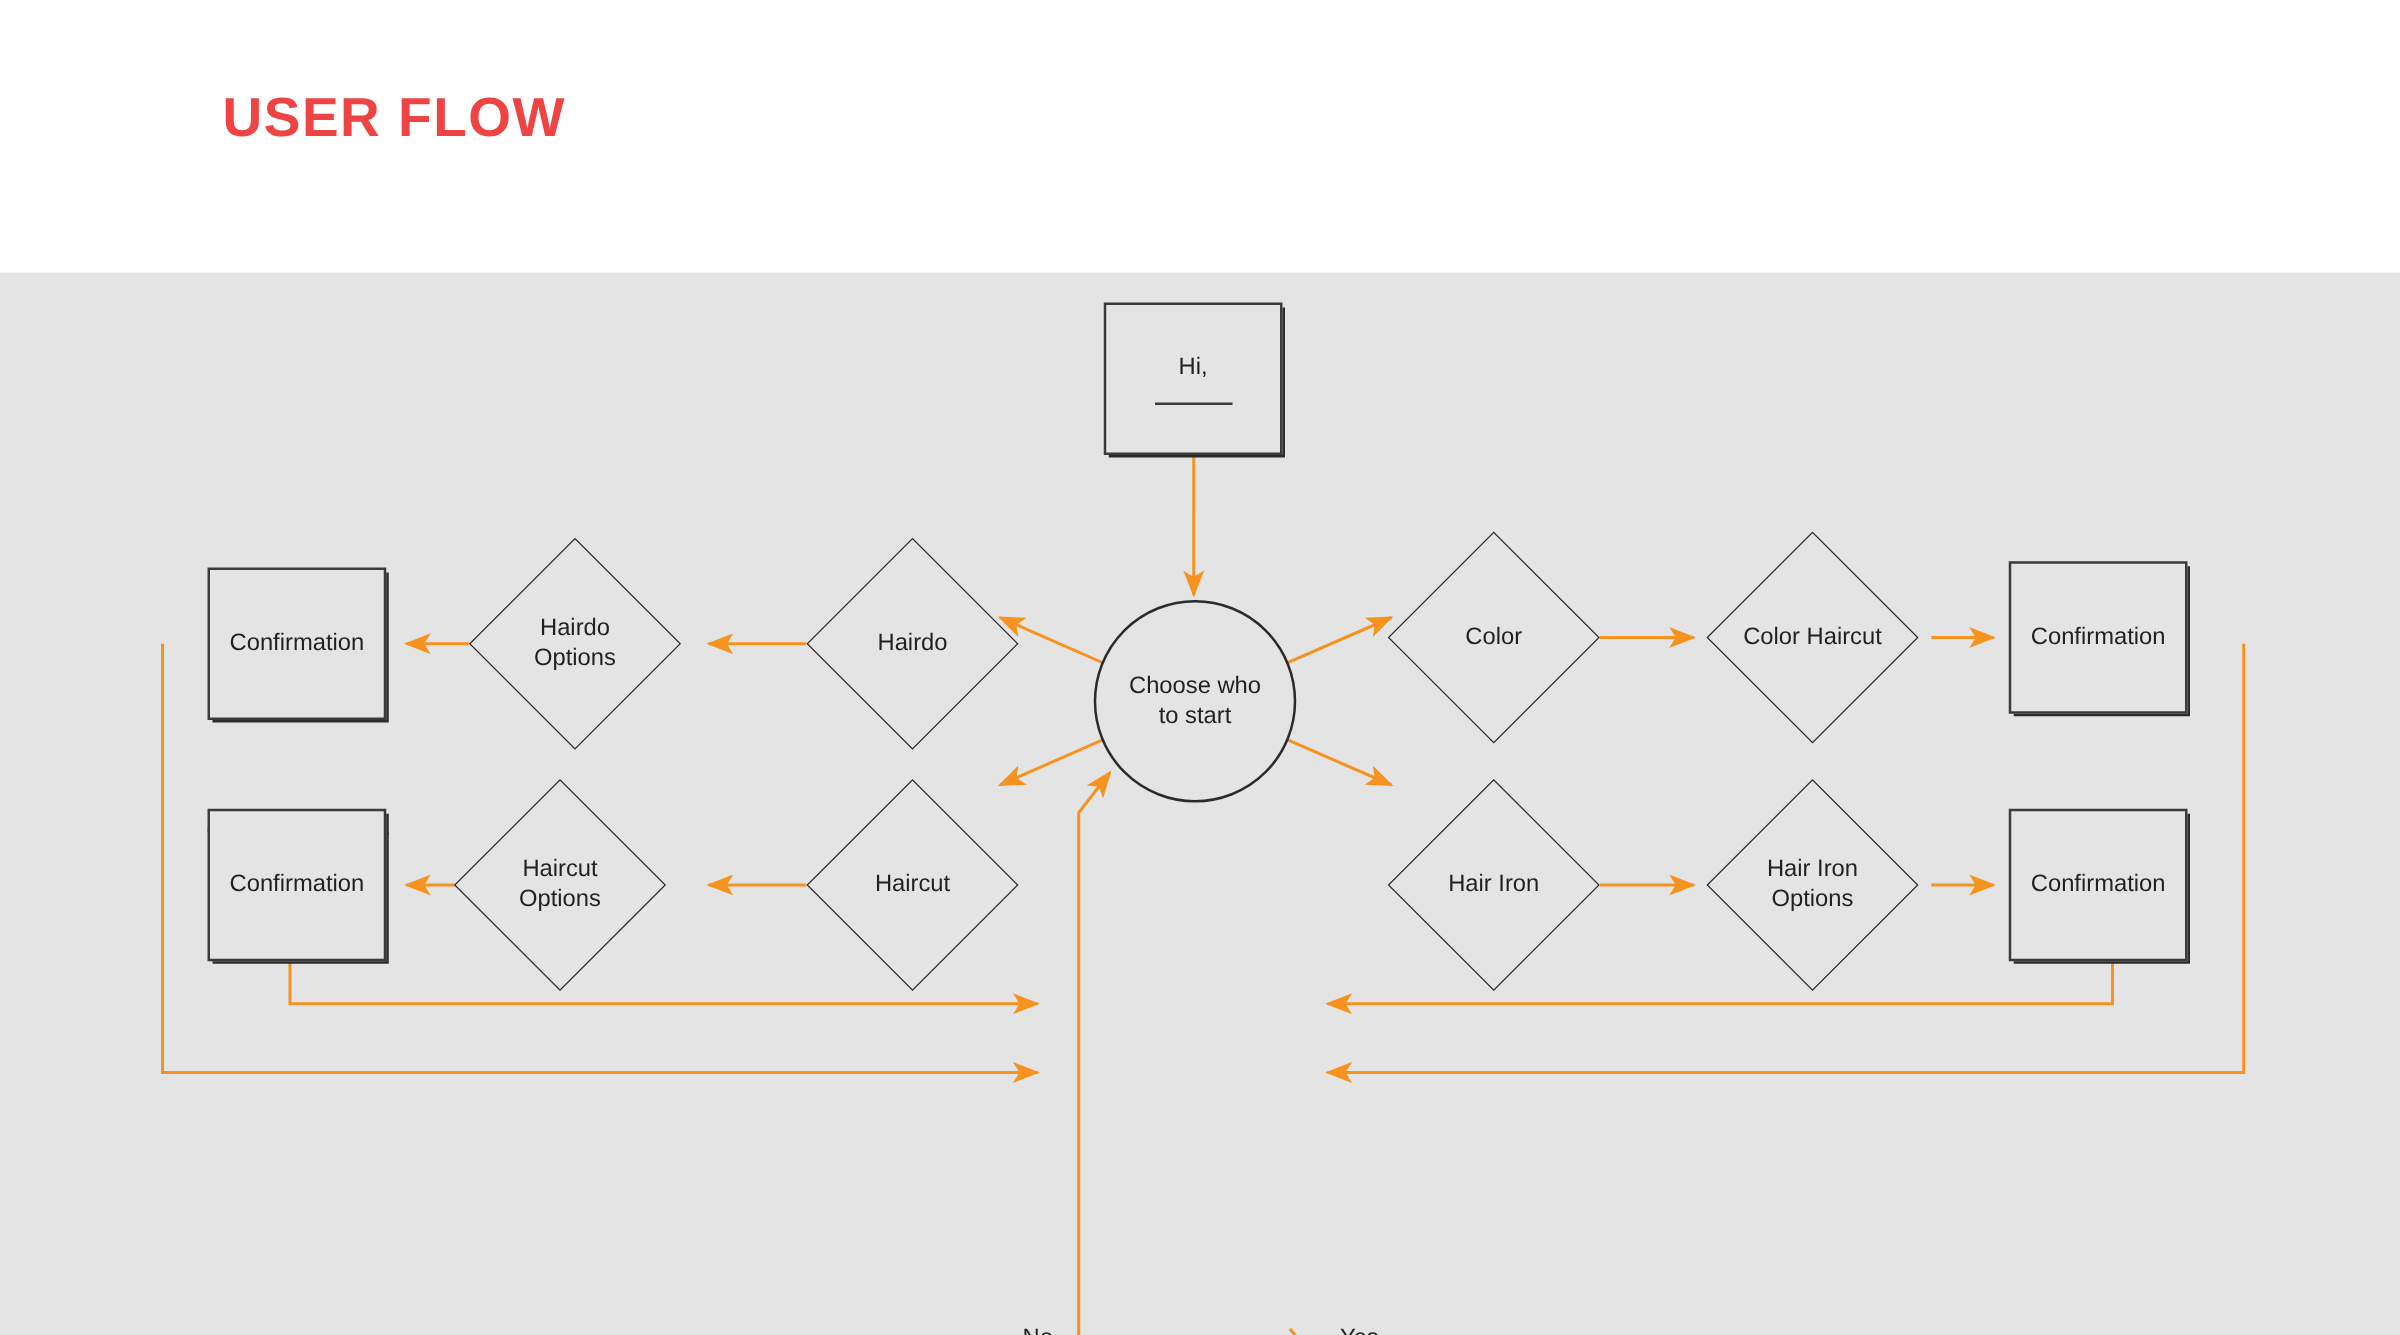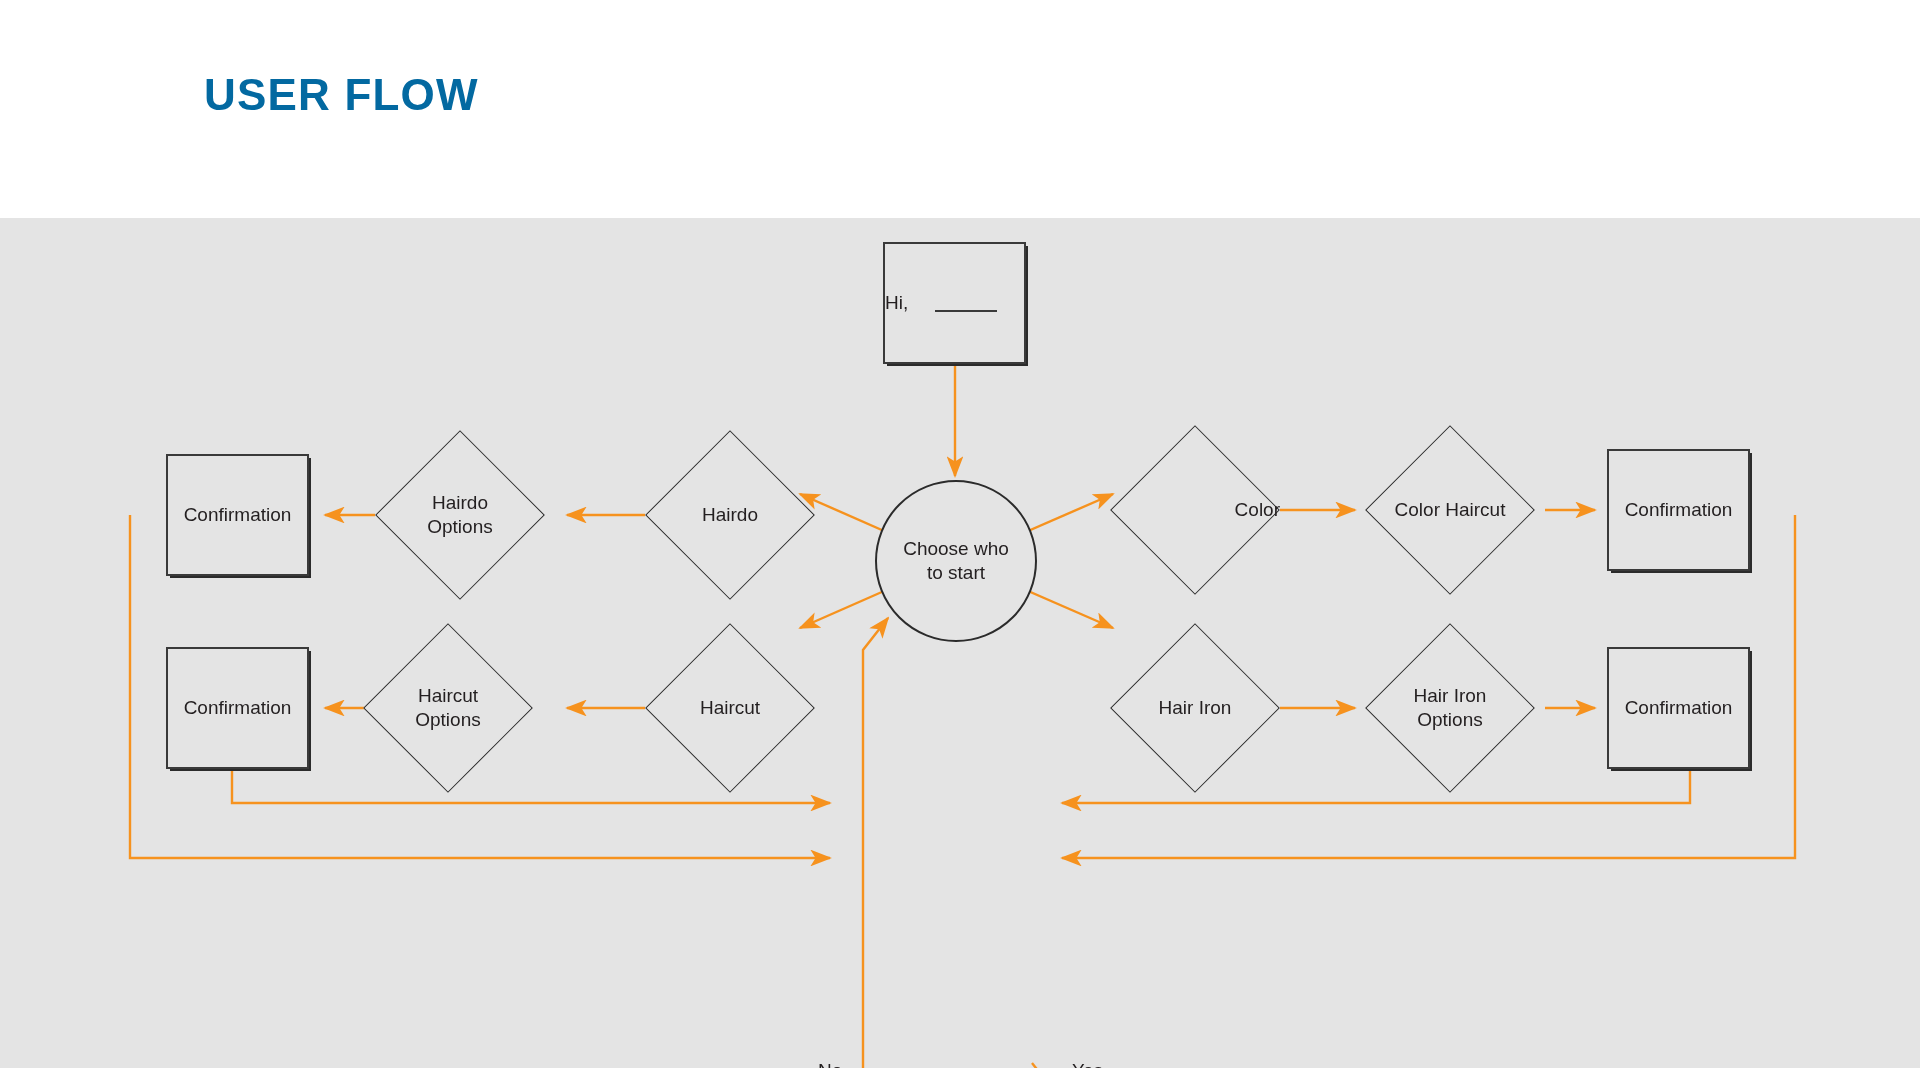--- a/index.html
+++ b/index.html
@@ -22,26 +22,26 @@
   
   #header-band {
     position: absolute;
     left: 0; top: 0;
     width: 1920px;
     height: 218px;
     background: #ffffff;
   }
   #page-title {
     position: absolute;
-    left: 204px;
+    left: 178px;
     top: 70px;
     font-size: 44px;
     font-weight: 700;
     letter-spacing: 1.2px;
-    color: #0369a1;
+    color: #ef4444;
     font-family: "Liberation Sans", sans-serif;
     white-space: nowrap;
   }
   
   #canvas {
     position: absolute;
     left: 0; top: 218px;
     width: 1920px;
     height: 850px;
     background: #e4e4e4;
@@ -159,21 +159,21 @@
         <path d="M1690,552 L1690,585 L1062,585"></path>
 
         <path d="M1795,297 L1795,640 L1062,640"></path>
 
         <line x1="1032" y1="845" x2="1070" y2="893"></line>
       </g>
 
       <path d="M863,898 L863,432 L888,400" stroke="#f6921e" stroke-width="2.4" fill="none" marker-end="url(#ah)"></path>
     </svg>
 
-    <div class="node rect" style="left:883px; top:24px; width:143px; height:122px; ">
+    <div class="node rect" style="left:883px; top:24px; width:143px; height:122px; flex-direction:column;">
       <span>Hi,</span>
       <span class="greet-line"></span>
     </div>
 
     <div class="node circle" style="left:875px; top:262px; width:162px; height:162px;">
       <span style="max-width:112px;">Choose who to start</span>
     </div>
 
     <div class="node diamond" style="left:645px; top:212px; width:170px; height:170px;">
       <span class="dshape" style="width:120px;height:120px;margin-left:-60px;margin-top:-60px;"></span>
@@ -193,21 +193,21 @@
       <span class="dlabel">Haircut</span>
     </div>
     <div class="node diamond" style="left:363px; top:405px; width:170px; height:170px;">
       <span class="dshape" style="width:120px;height:120px;margin-left:-60px;margin-top:-60px;"></span>
       <span class="dlabel" style="max-width:120px;">Haircut Options</span>
     </div>
     <div class="node rect" style="left:166px; top:429px; width:143px; height:122px;">
       <span>Confirmation</span>
     </div>
 
-    <div class="node diamond" style="left:1110px; top:207px; width:170px; height:170px;justify-content:flex-end;">
+    <div class="node diamond" style="left:1110px; top:207px; width:170px; height:170px;">
       <span class="dshape" style="width:120px;height:120px;margin-left:-60px;margin-top:-60px;"></span>
       <span class="dlabel">Color</span>
     </div>
     <div class="node diamond" style="left:1365px; top:207px; width:170px; height:170px;">
       <span class="dshape" style="width:120px;height:120px;margin-left:-60px;margin-top:-60px;"></span>
       <span class="dlabel" style="max-width:120px;">Color Haircut</span>
     </div>
     <div class="node rect" style="left:1607px; top:231px; width:143px; height:122px;">
       <span>Confirmation</span>
     </div>

